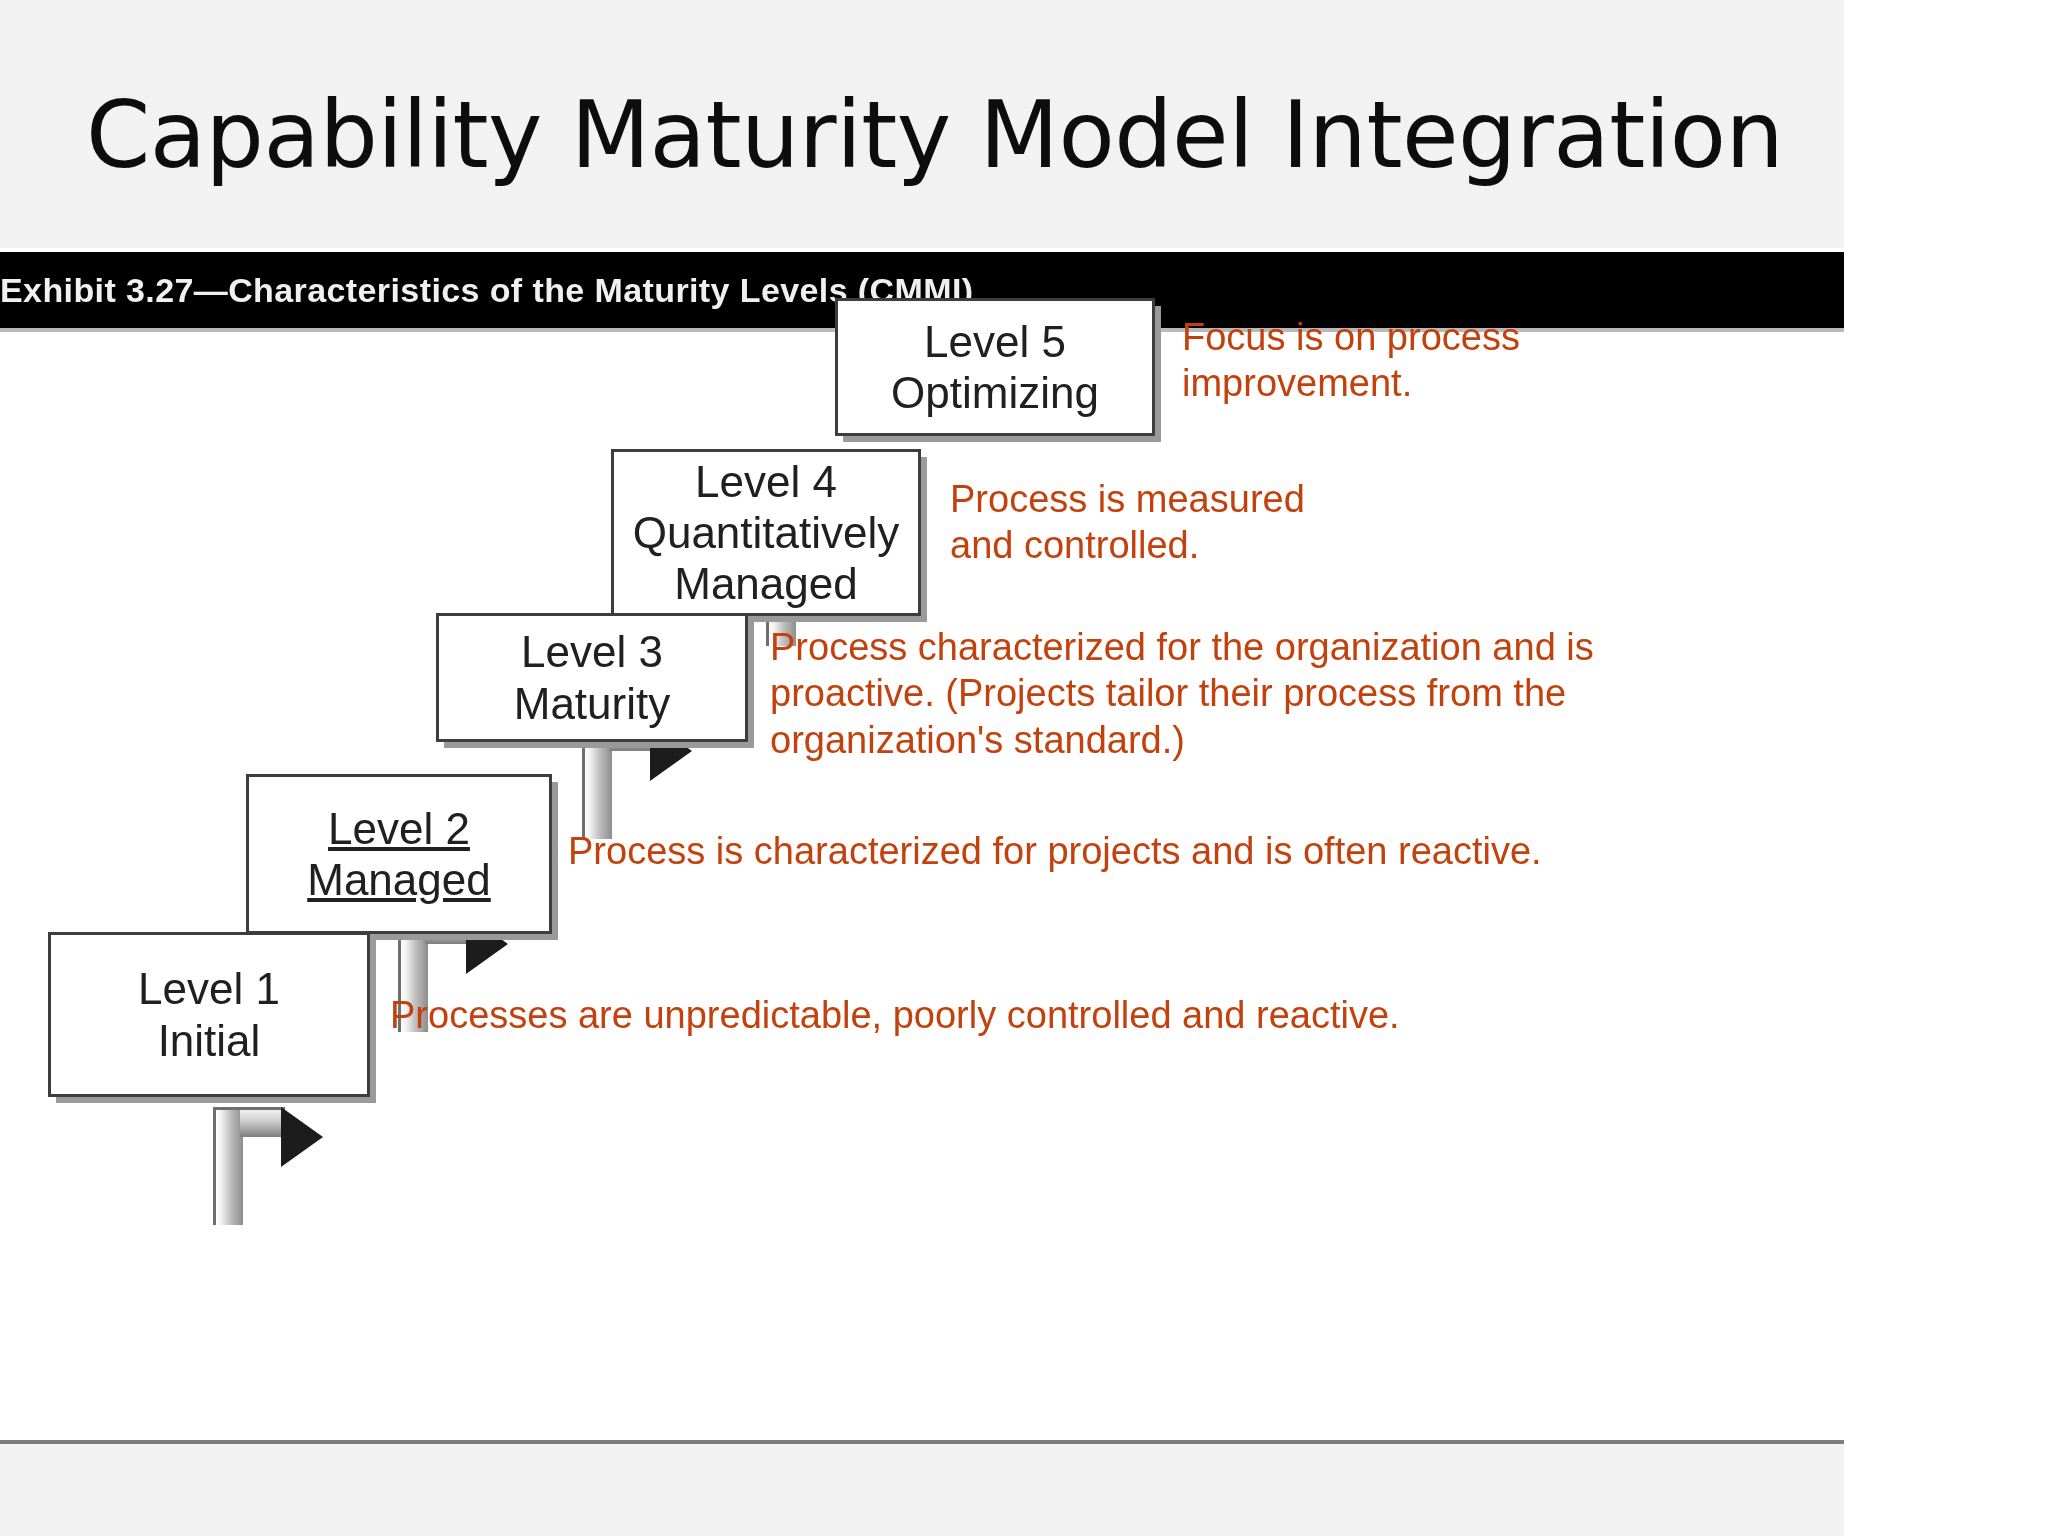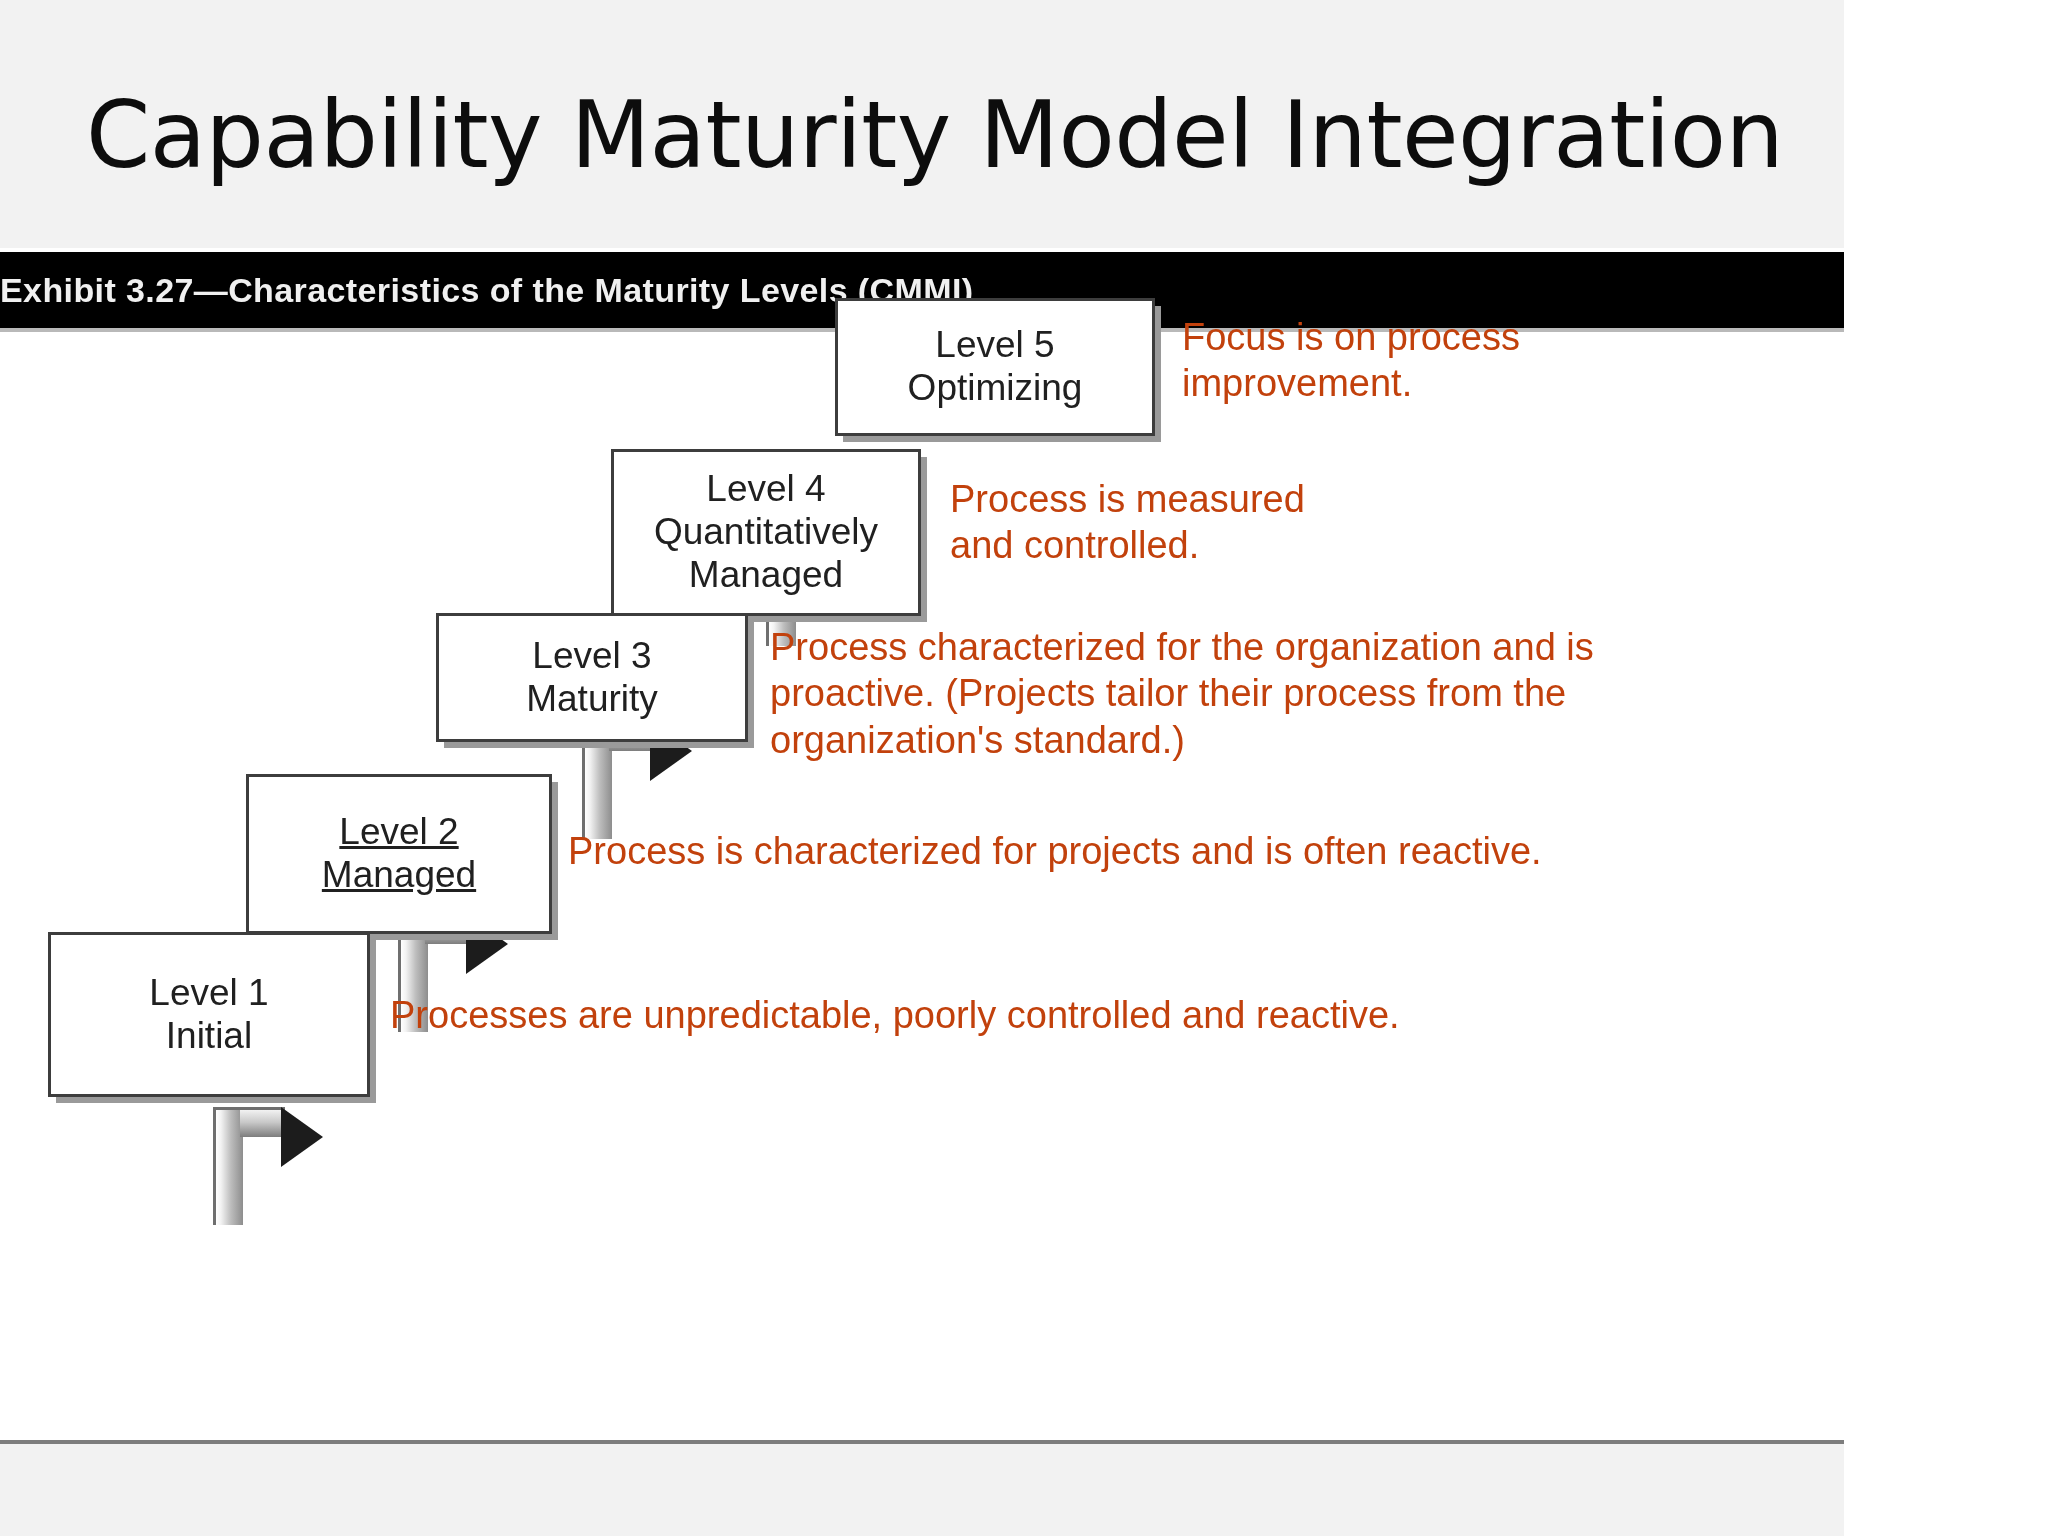--- a/index.html
+++ b/index.html
@@ -98,21 +98,21 @@
     border: 3px solid #3d3d3d;
     box-shadow: 7px 7px 0 -1px #9a9a9a;
     box-sizing: border-box;
     display: flex;
     flex-direction: column;
     align-items: center;
     justify-content: center;
     text-align: center;
     color: #202020;
     font-family: "Liberation Sans", sans-serif;
-    font-size: 37px;
+    font-size: 44px;
     line-height: 1.16;
   }
   .level-box .lbl-line { display: block; white-space: nowrap; }
 
   
   .level-desc {
     position: absolute;
     color: #c2410c;
     font-family: "Liberation Sans", sans-serif;
     font-size: 38px;

